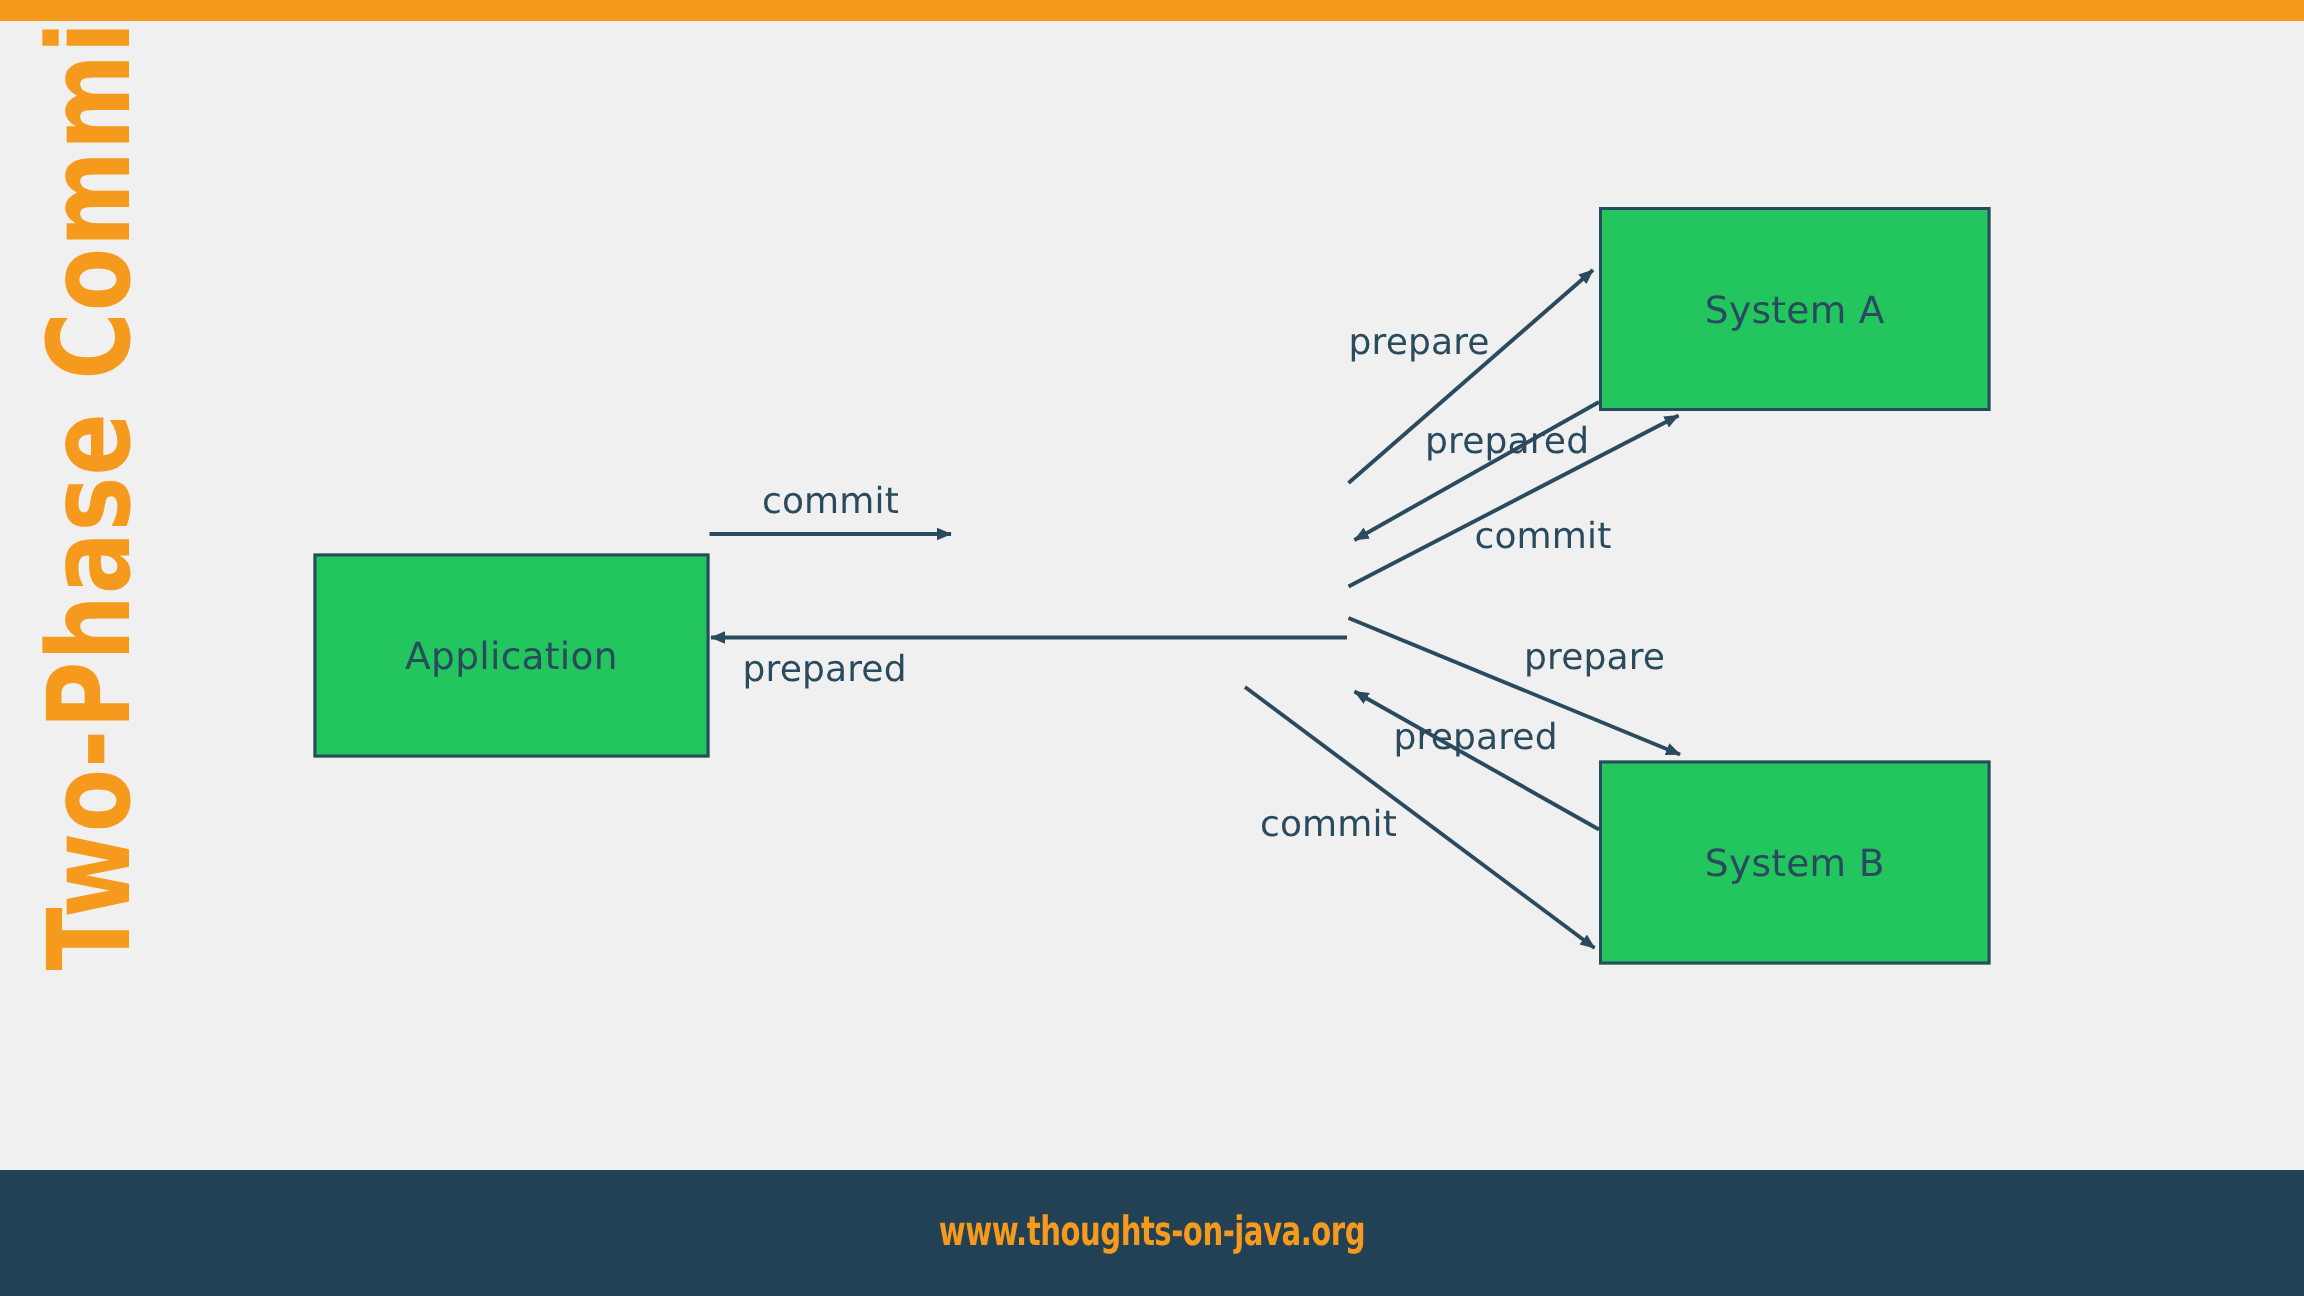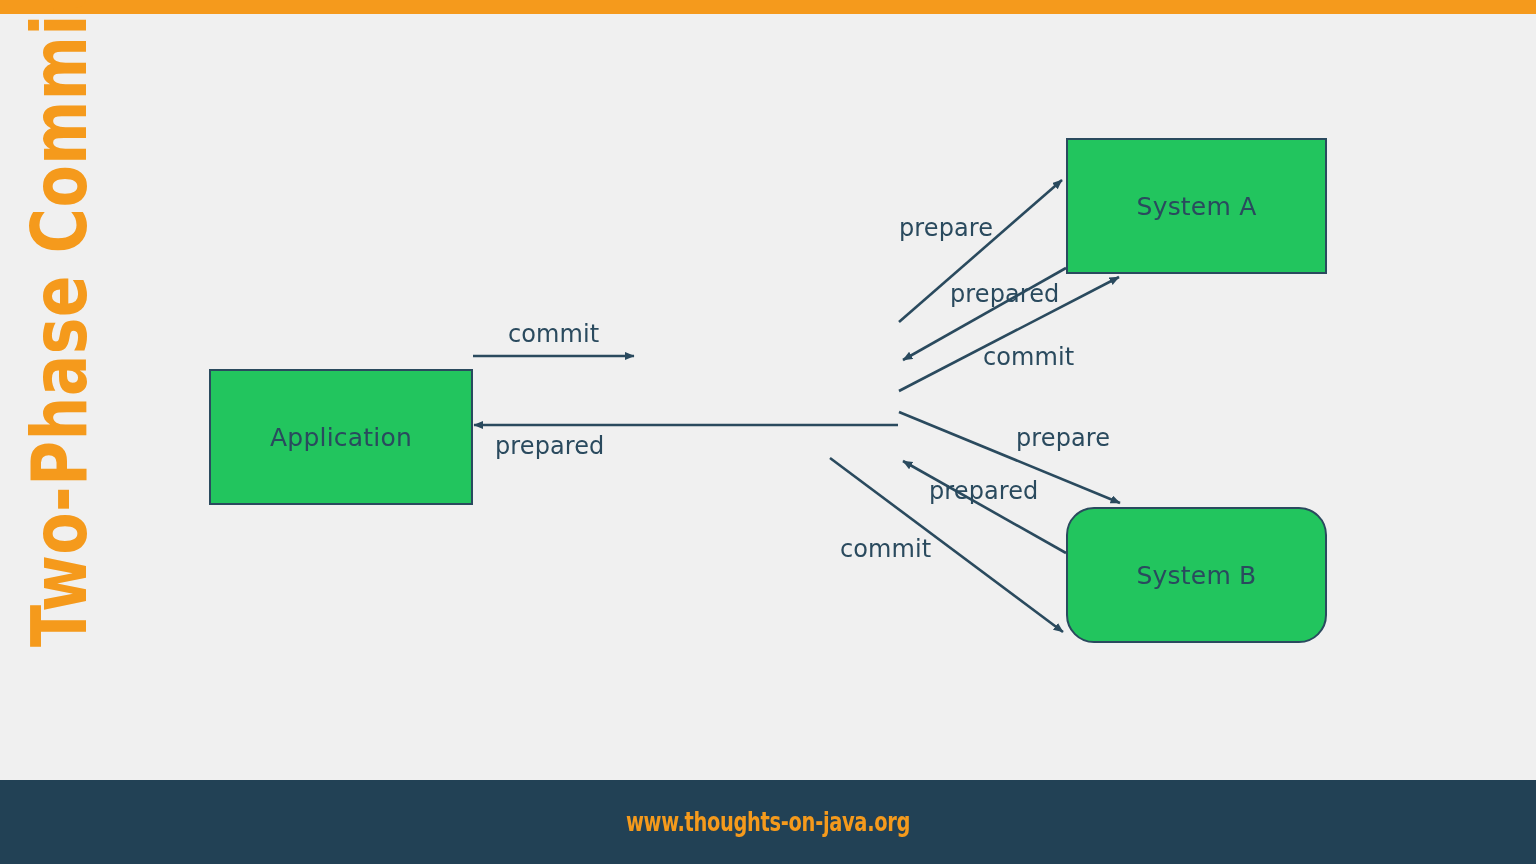--- a/index.html
+++ b/index.html
@@ -80,21 +80,21 @@
     justify-content: center;
     color: #2a4a5e;
     font-family: "DejaVu Sans", sans-serif;
     font-size: 25px;
     font-weight: 400;
     letter-spacing: 0.2px;
   }
   #node-application { left: 209px; top: 321px; width: 264px; height: 136px; margin-top: 48px; }
   #node-coordinator { left: 638px; top: 322px; width: 261px; height: 136px; }
   #node-system-a    { left: 1066px; top: 138px; width: 261px; height: 136px; }
-  #node-system-b    { left: 1066px; top: 507px; width: 261px; height: 136px; border-radius: 28px; }
+  #node-system-b    { left: 1066px; top: 507px; width: 261px; height: 136px; }
 
   .edge-label {
     position: absolute;
     color: #2a4a5e;
     font-family: "DejaVu Sans", sans-serif;
     font-size: 24px;
     font-weight: 400;
     white-space: nowrap;
     letter-spacing: 0.1px;
   }

